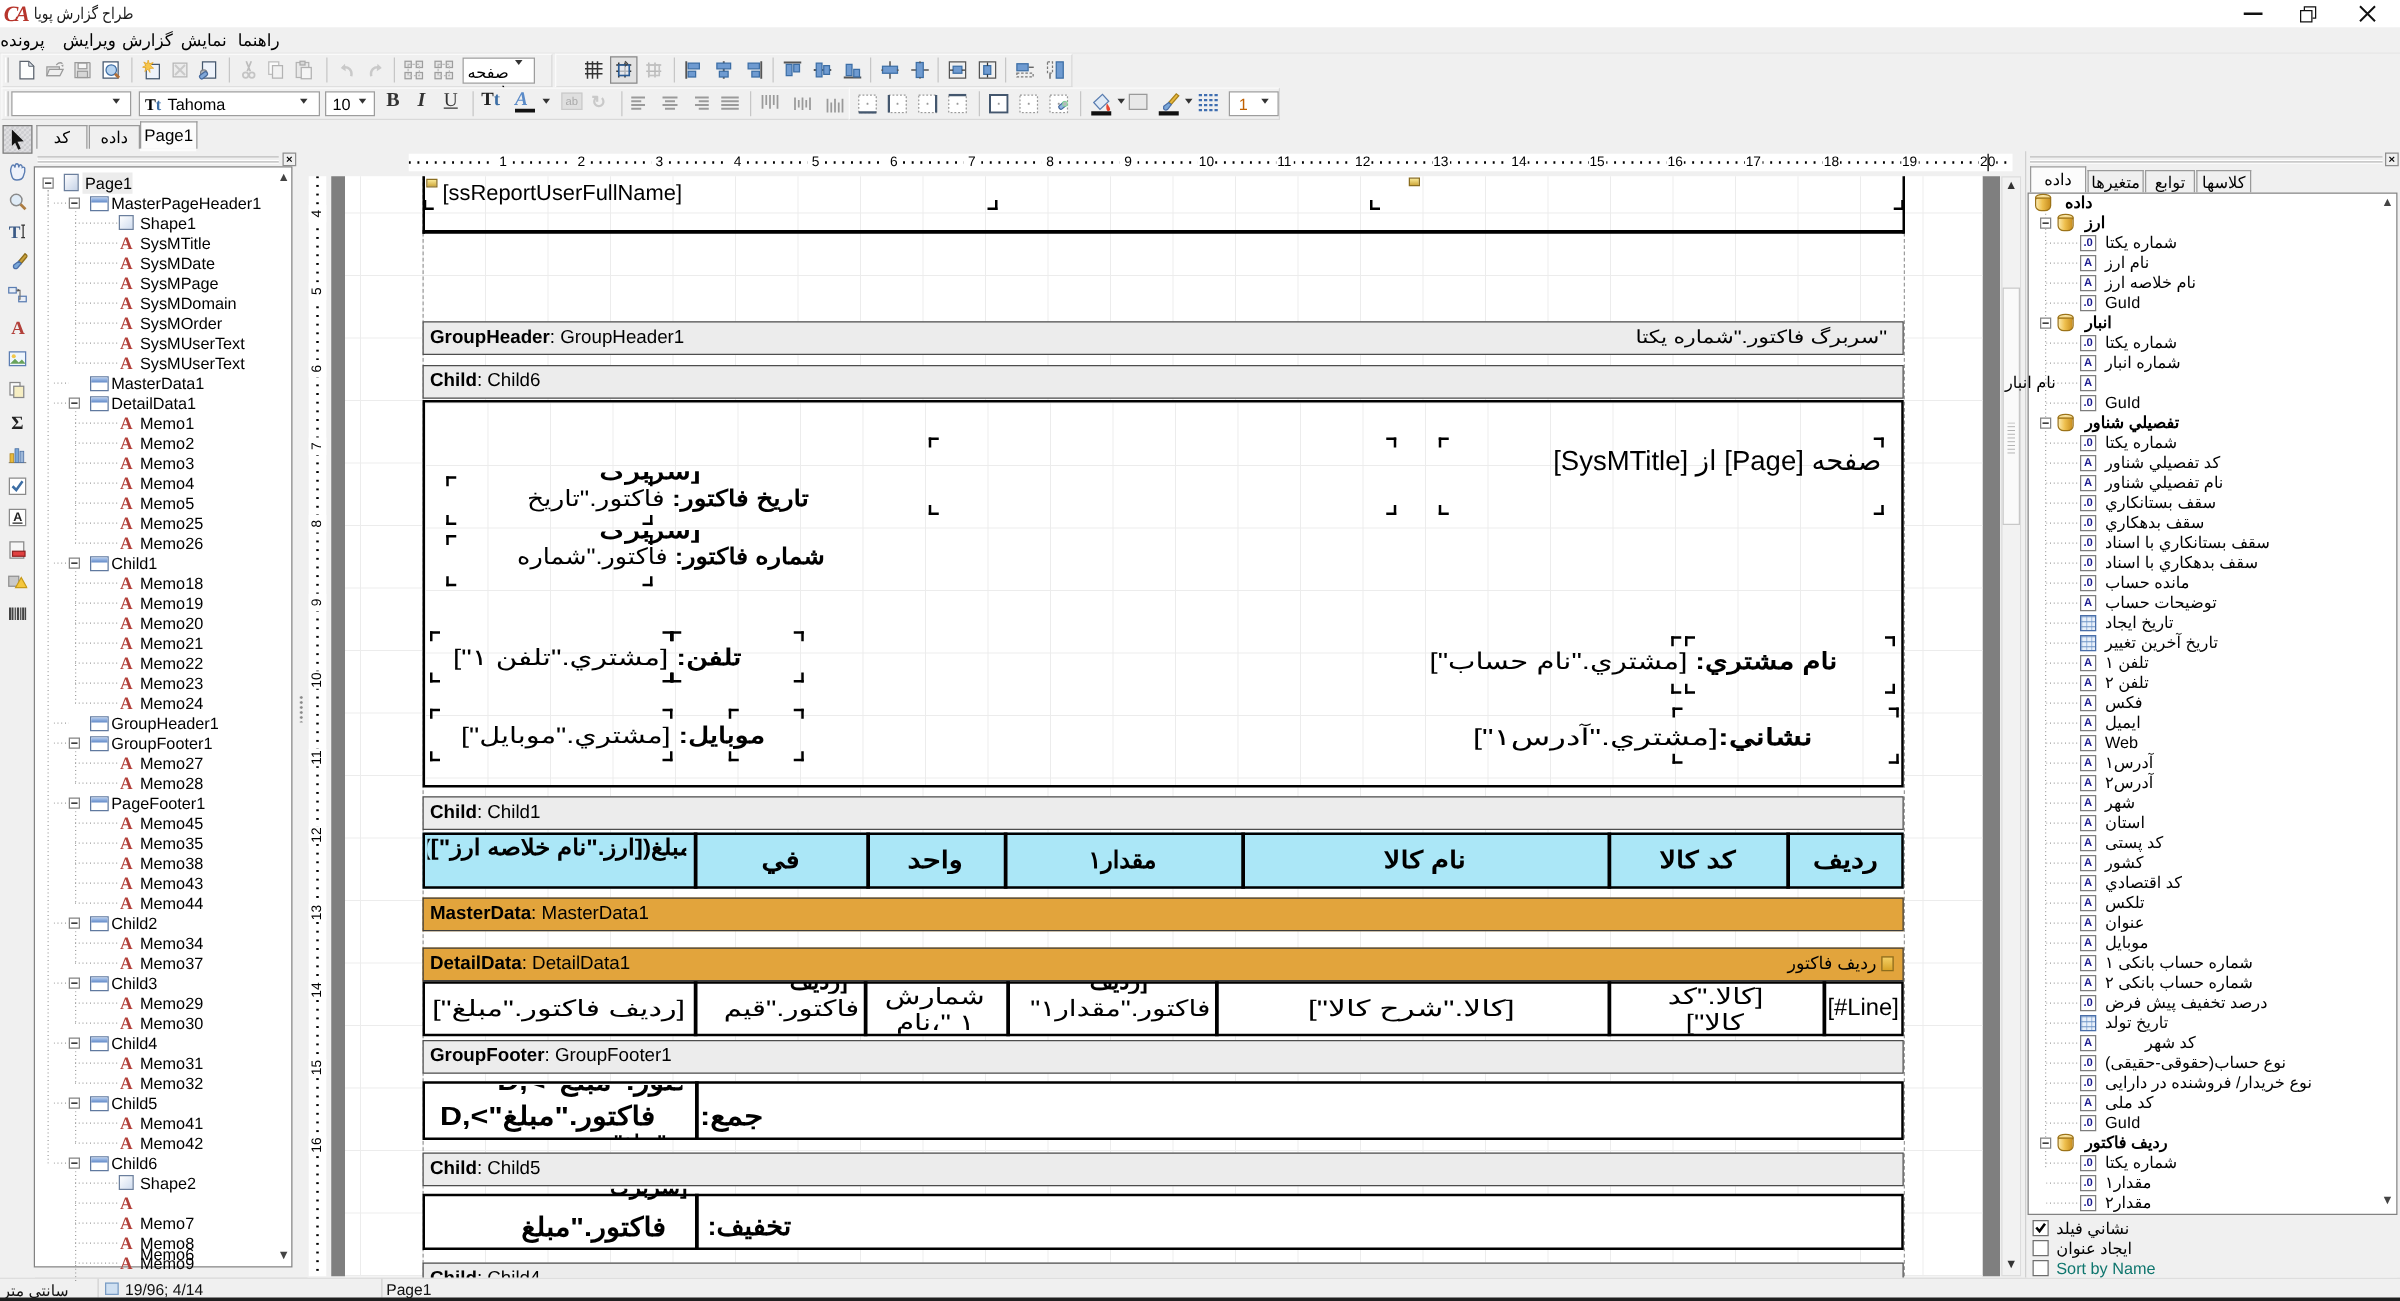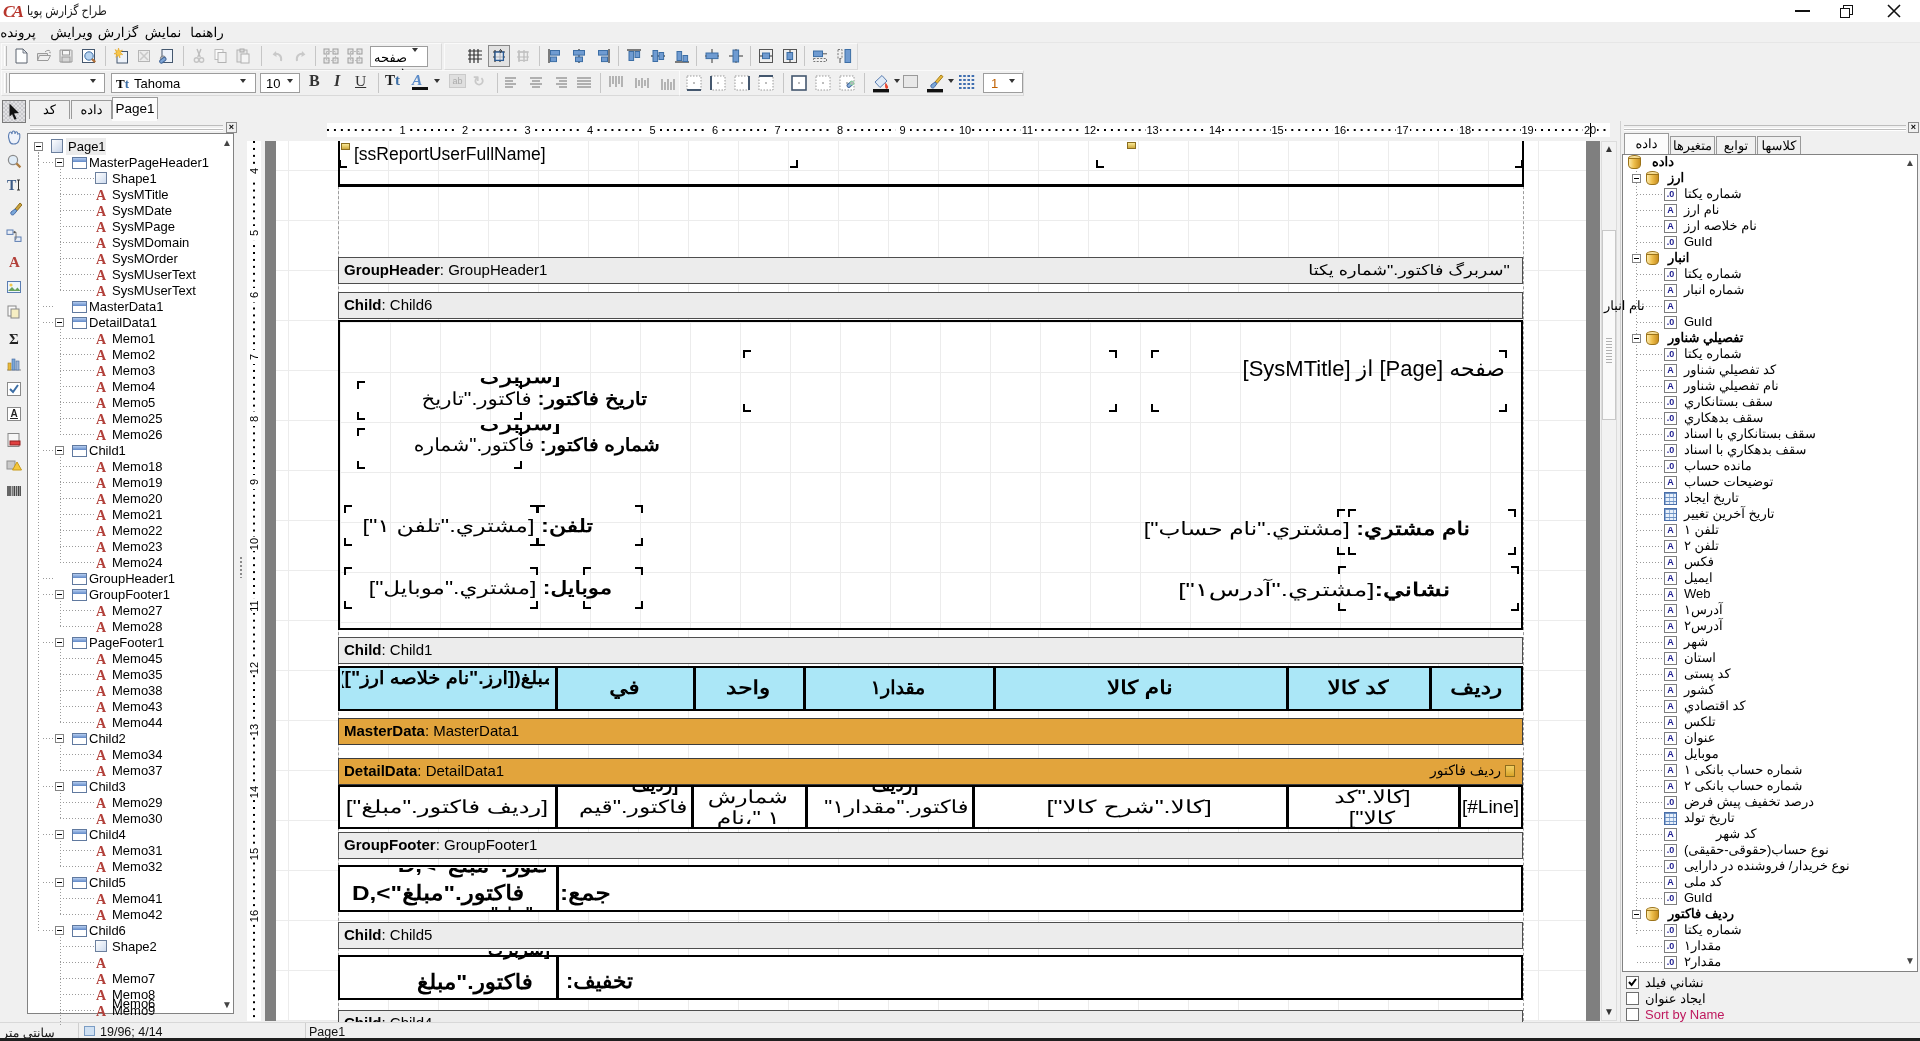--- a/index.html
+++ b/index.html
@@ -1010,13 +1010,13 @@
     <div class="ti" style="left:1684px;top:954.0px;"><span class="rtl">مقدار۲</span></div>
     <div class="ab" style="left:1622px;top:972px;width:296px;height:50px;background:#f0f0f0"></div>
     <div class="chk" style="left:1626px;top:976px"></div>
     <svg class="ab" style="left:1627px;top:977px" width="11" height="11" viewBox="0 0 11 11">
       <path d="M2 5l2.6 3L9 2" fill="none" stroke="#000" stroke-width="2"></path>
     </svg>
     <div class="ti" style="left:1645px;top:975px;font-size:13px;color:#000"><span class="rtl">نشاني فيلد</span></div>
     <div class="chk" style="left:1626px;top:992px"></div>
     <div class="ti" style="left:1645px;top:991px;font-size:13px;color:#000"><span class="rtl">ايجاد عنوان</span></div>
     <div class="chk" style="left:1626px;top:1008px"></div>
-    <div class="ti" style="left:1645px;top:1007px;font-size:13px;color:#be185d">Sort by Name</div>
+    <div class="ti" style="left:1645px;top:1007px;font-size:13px;color:#0f766e">Sort by Name</div>
 </div>
 </body></html>

